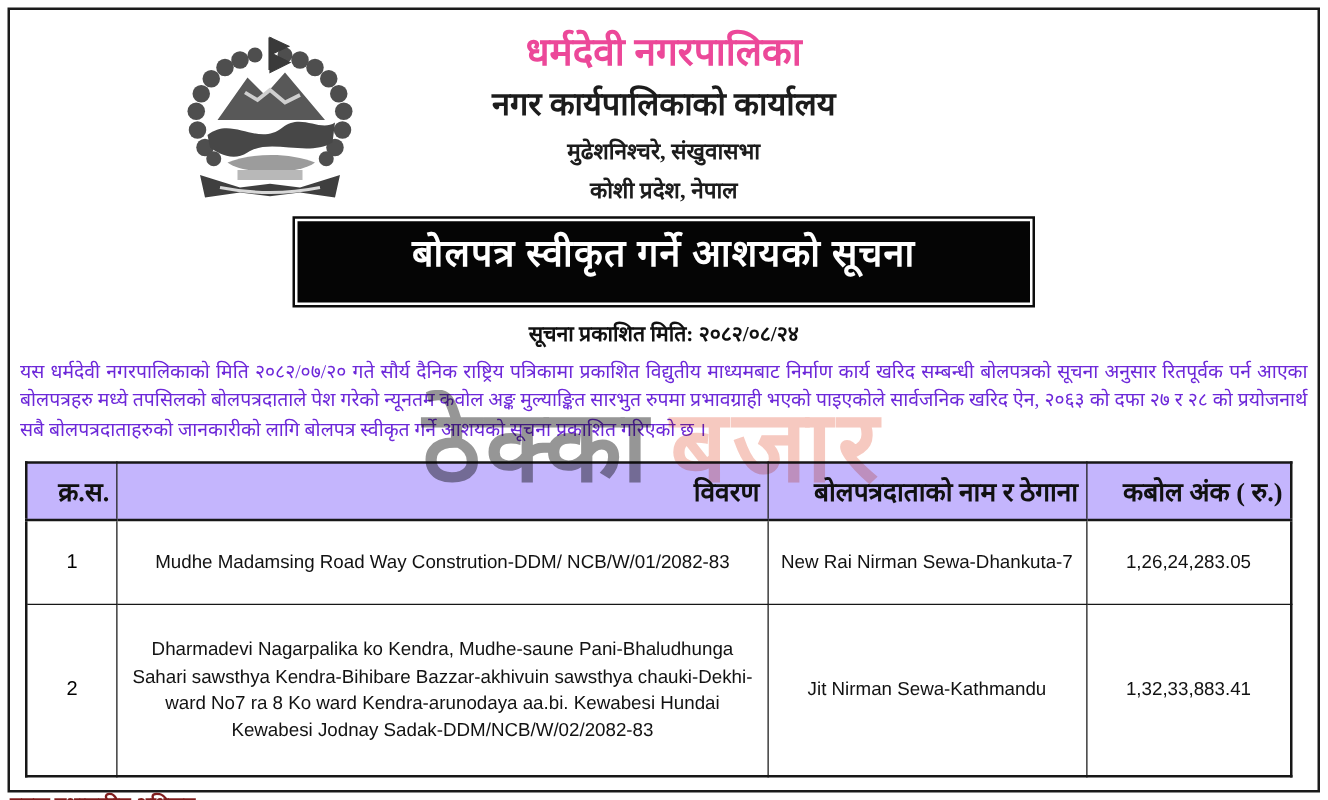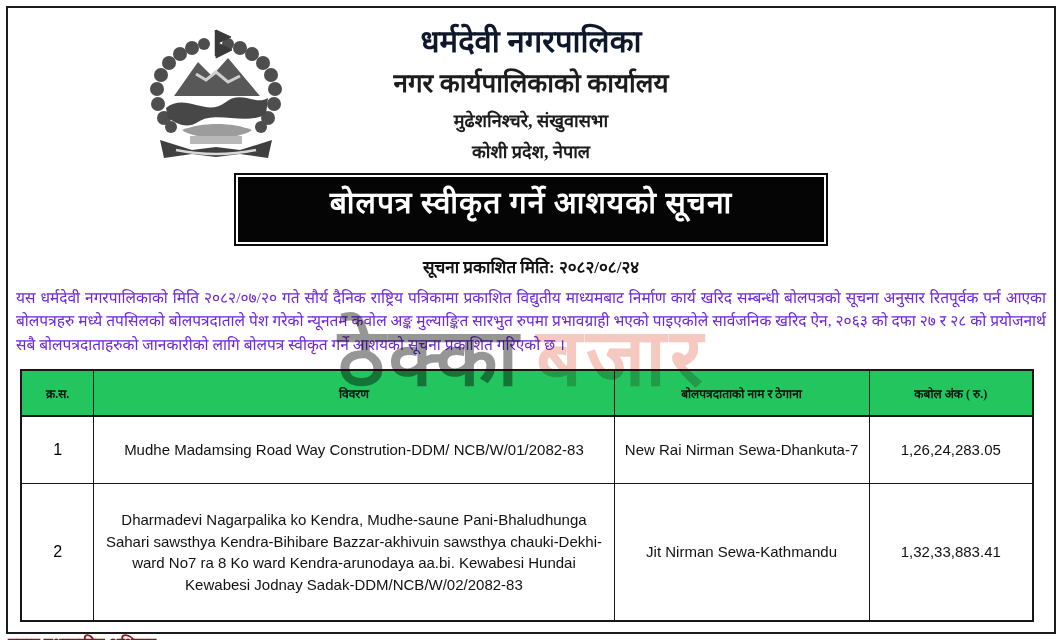--- a/index.html
+++ b/index.html
@@ -17,21 +17,21 @@
   }
   .content{
     position:absolute;left:8px;top:8px;right:8px;bottom:8px;
     z-index:2;
   }
   
   .header{position:relative;text-align:center;padding-top:16px;}
   .logo{
     position:absolute;left:128px;top:14px;width:160px;height:150px;
   }
-  .org-name{font-size:31px;font-weight:bold;color:#0f172a;line-height:1.15;}
+  .org-name{font-size:31px;font-weight:bold;color:#ec4899;line-height:1.15;}
   .office{font-size:26px;font-weight:bold;color:#1c1c1c;margin-top:4px;}
   .address{font-size:18px;font-weight:bold;color:#1c1c1c;margin-top:8px;}
   .province{font-size:18px;font-weight:bold;color:#1c1c1c;margin-top:7px;}
   
   .banner-wrap{
     margin:10px auto 0 auto;width:586px;
     background:#ffffff;border:2px solid #0c0c0c;padding:2px;
   }
   .banner{
     background:#050505;color:#ffffff;
@@ -56,24 +56,25 @@
     table-layout:fixed;
   }
   table.notice th, table.notice td{
     border:1.5px solid #171717;
     padding:4px 6px;
     vertical-align:middle;
     text-align:center;
   }
   table.notice{border:2px solid #171717;}
   table.notice th{
-    background:#22c55e;
-    font-size:12px;font-weight:bold;color:#111;
+    background:#c4b5fd;
+    font-size:21px;font-weight:bold;color:#111;
     height:36px;
     border-bottom:2.5px solid #171717;
+    text-align:right;
   }
   td.sn{font-family:"Liberation Sans", sans-serif;font-size:16px;}
   td.desc, td.bidder, td.amount{
     font-family:"Liberation Sans", sans-serif;
     font-size:15px;color:#121212;line-height:1.45;
   }
   tr.row-1 td{height:58px;}
   tr.row-2 td{height:128px;}
   .col-sn{width:7.2%;}
   .col-desc{width:51.4%;}

